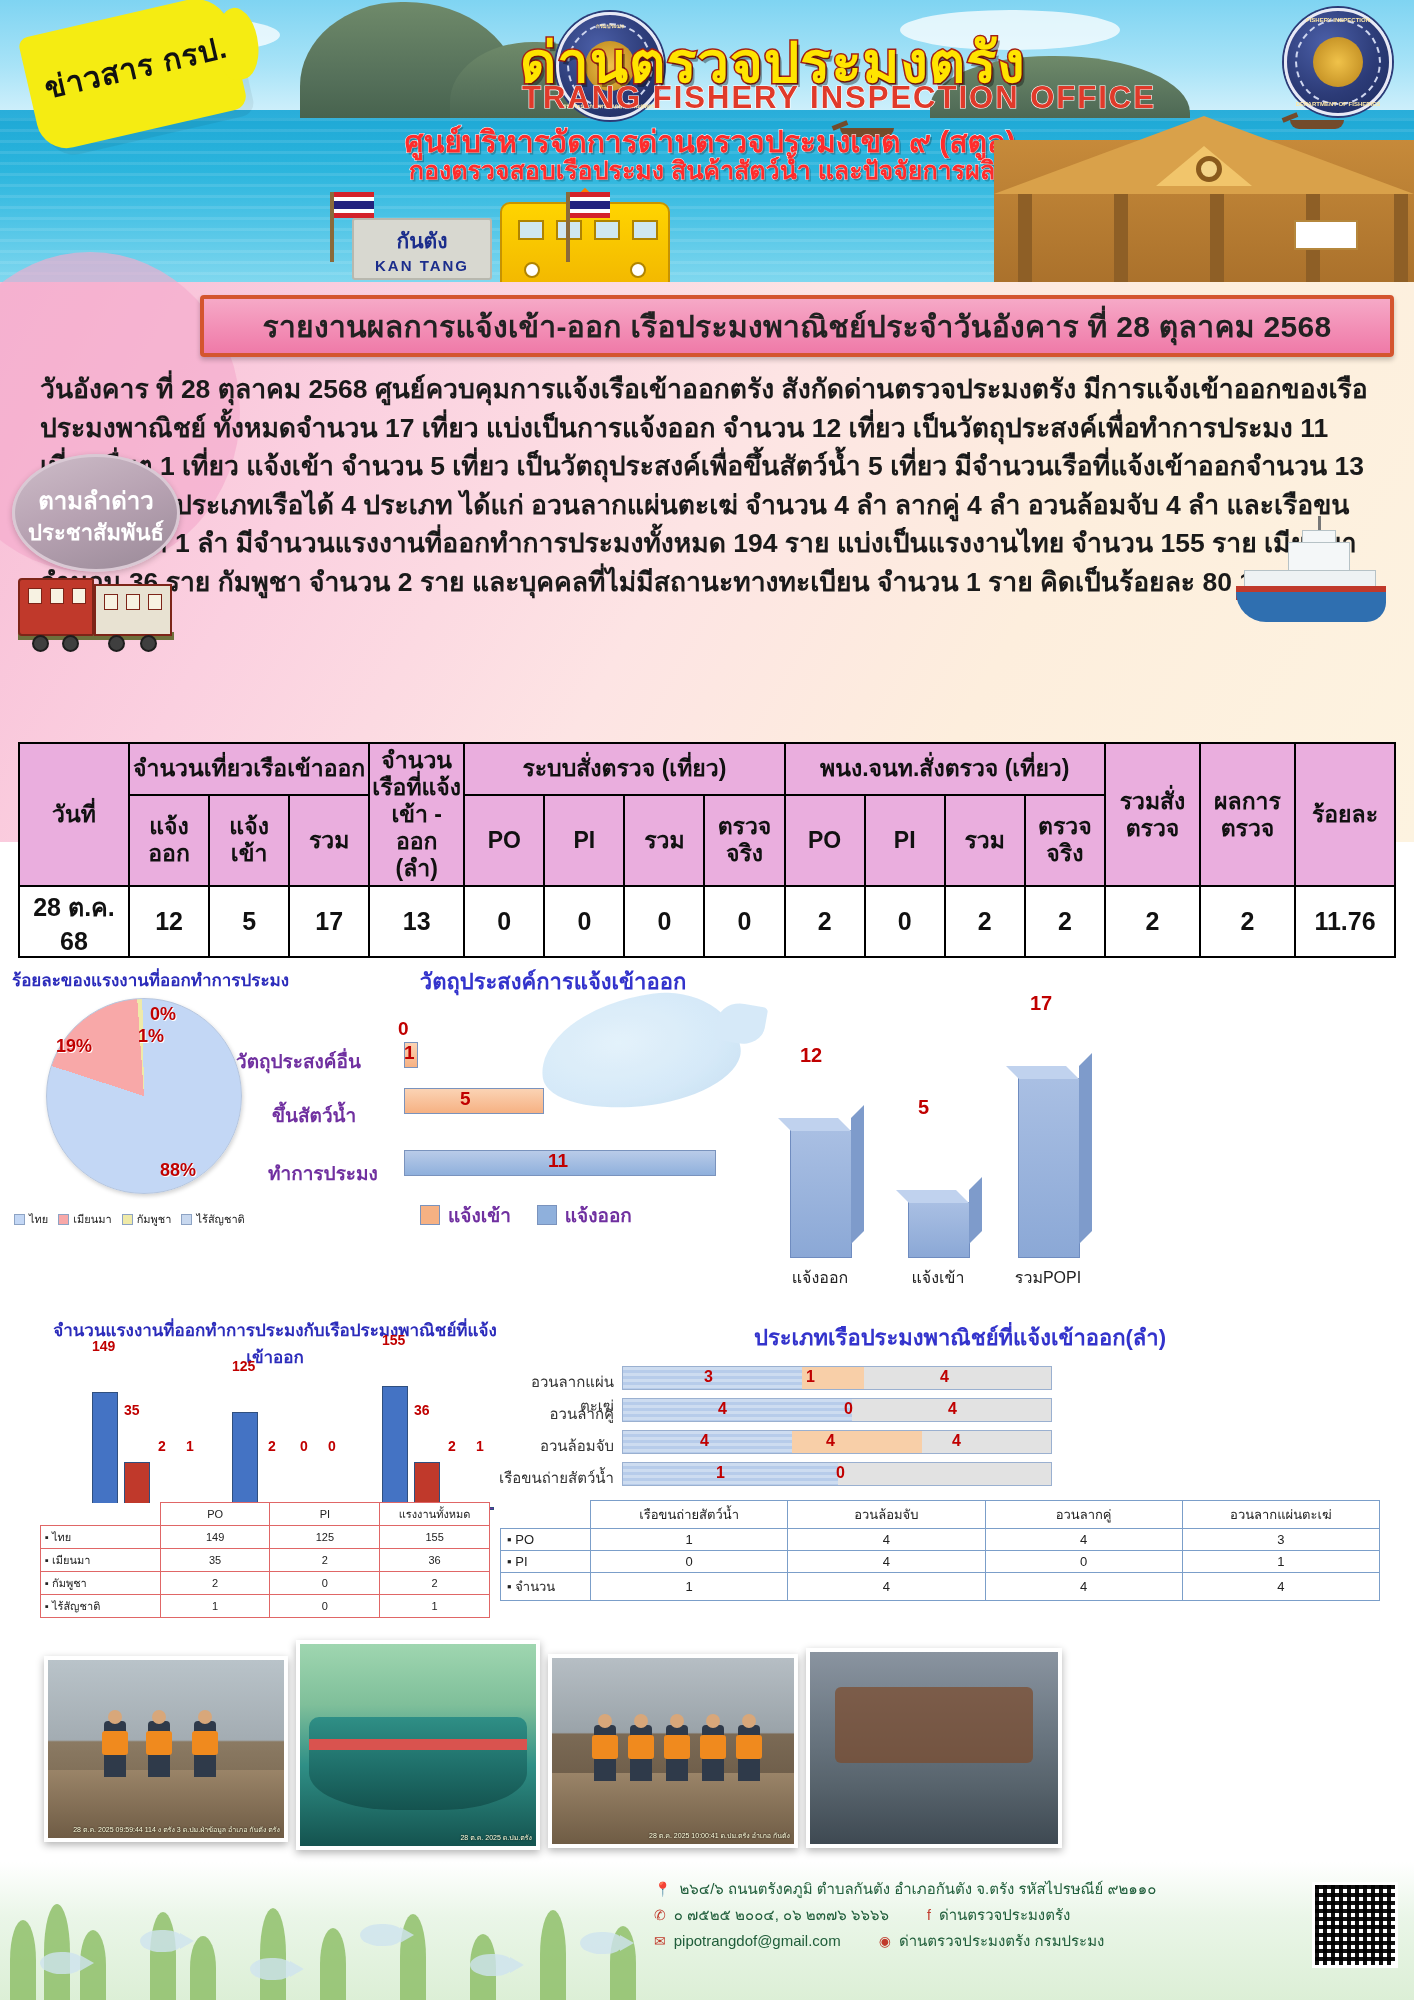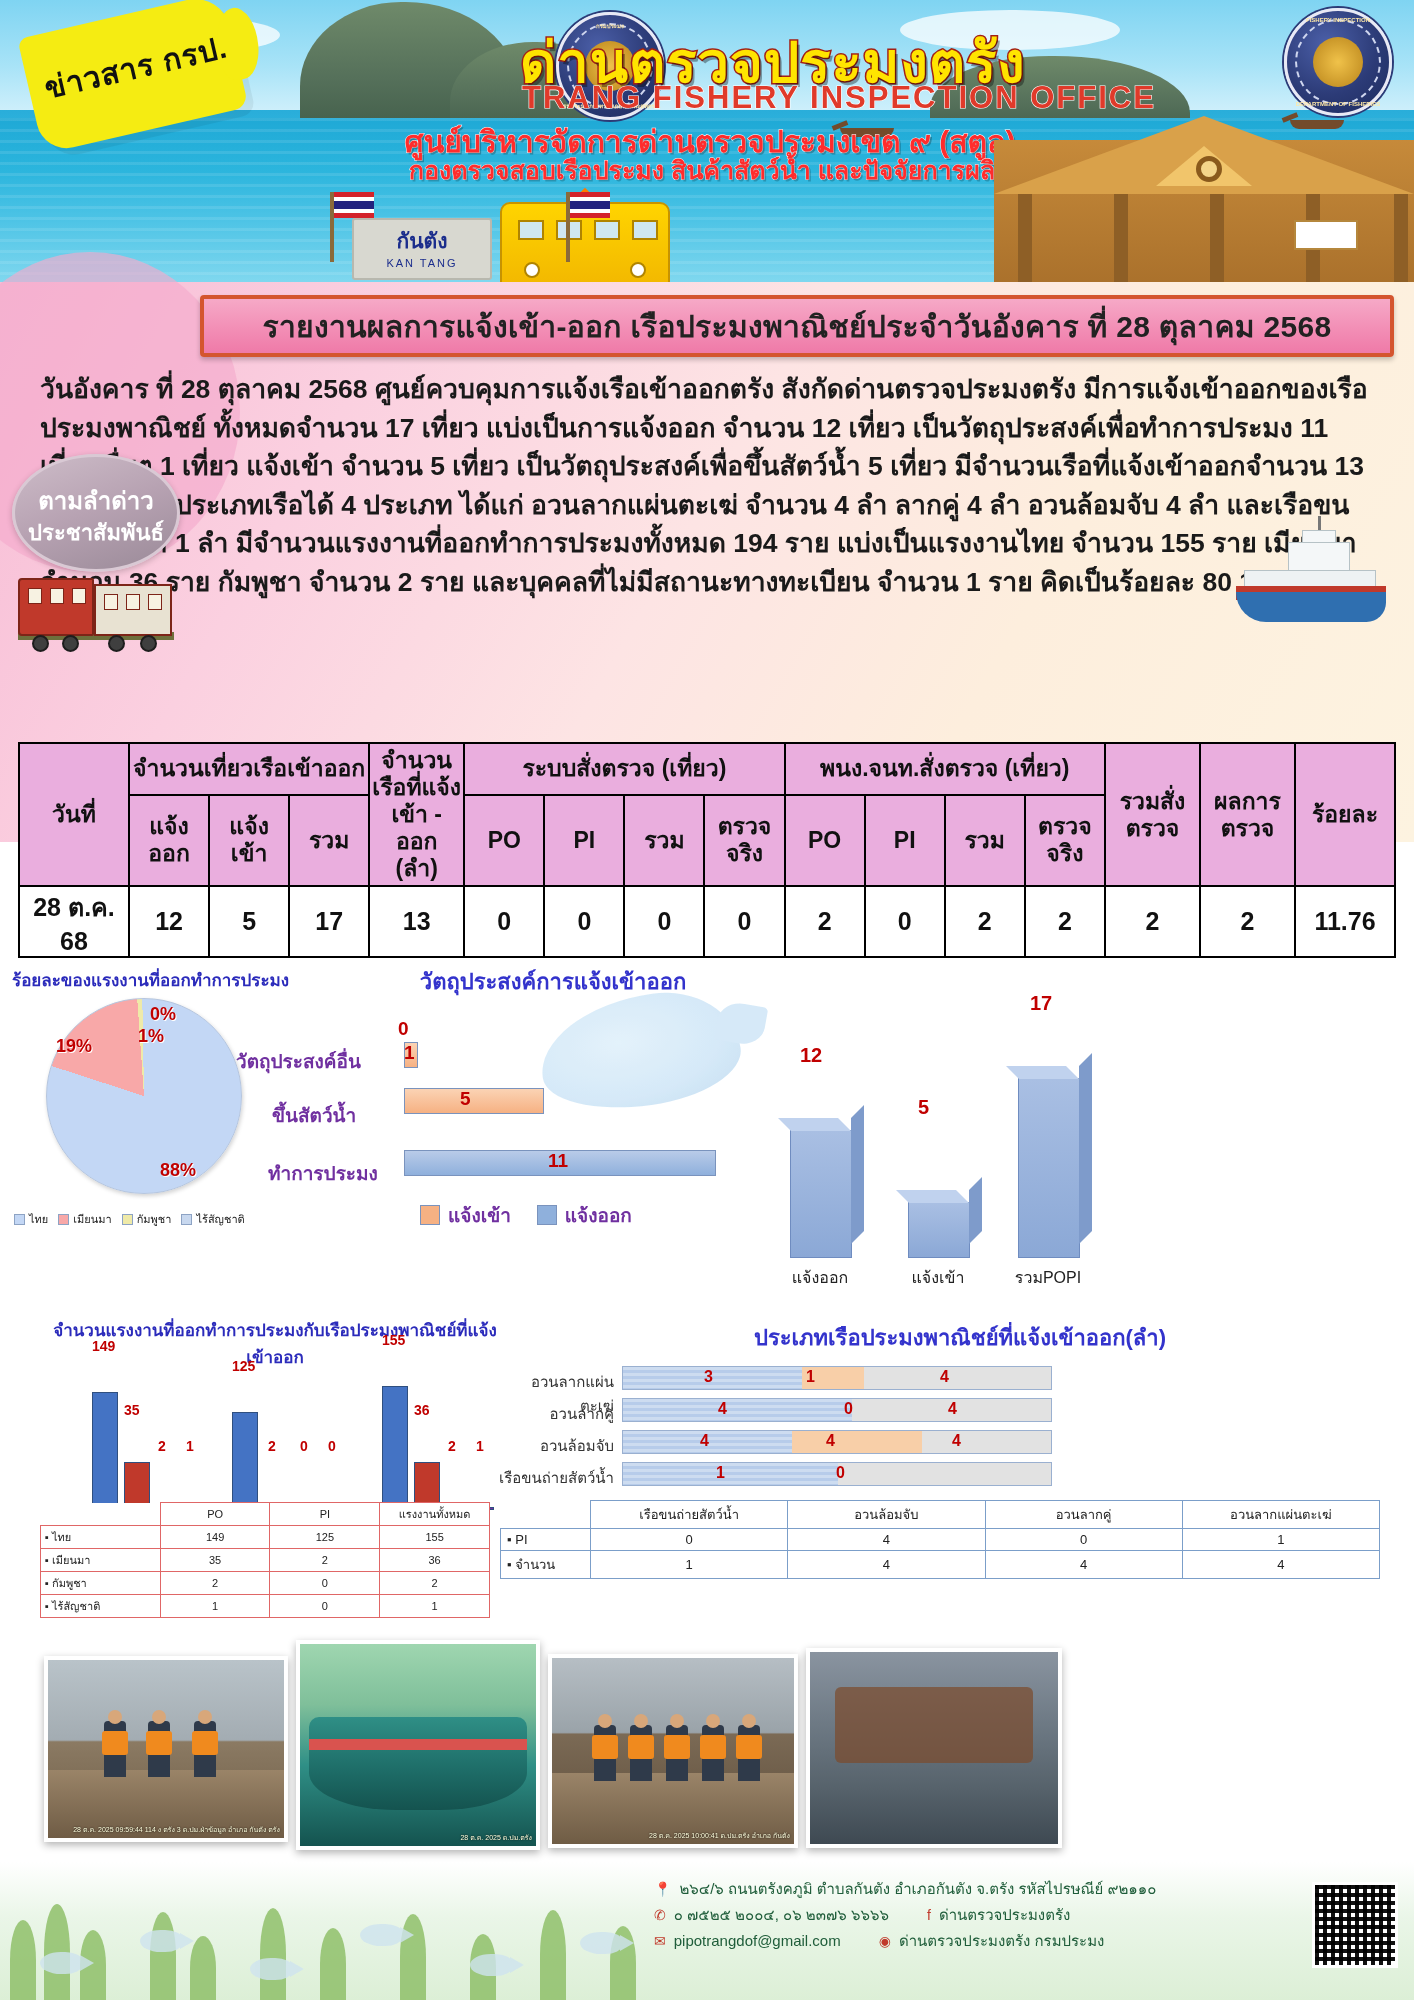--- a/index.html
+++ b/index.html
@@ -96,21 +96,21 @@
   .pav-tri{position:absolute;right:162px;bottom:104px;width:0;height:0;
     border-left:48px solid transparent;border-right:48px solid transparent;border-bottom:40px solid #f1c56b;}
   .pav-circ{position:absolute;right:192px;bottom:108px;width:26px;height:26px;border-radius:50%;
     border:5px solid #8a5a1c;background:#f4d58a;}
   .pav-col{position:absolute;bottom:0;width:14px;height:96px;background:#8e5f26;}
   .pav-sign{position:absolute;right:56px;bottom:40px;width:64px;height:30px;background:#fff;border:2px solid #b5873c;}
 
   .sign-box{position:absolute;left:352px;bottom:10px;width:140px;height:62px;background:#d8d8d0;
     border:2px solid #b8b8ae;border-radius:3px;text-align:center;}
   .sign-th{font-size:21px;font-weight:bold;color:#1b2d8c;margin-top:4px;}
-  .sign-en{font-size:11px;font-weight:normal;color:#1b2d8c;letter-spacing:2px;}
+  .sign-en{font-size:15px;font-weight:bold;color:#1b2d8c;letter-spacing:2px;}
 
   .train-yellow{position:absolute;left:500px;bottom:0;width:170px;height:88px;
     background:linear-gradient(180deg,#ffd400 0%,#f2b700 100%);border-radius:10px 10px 2px 2px;border:2px solid #c79300;}
   .train-yellow .win{position:absolute;top:16px;width:26px;height:20px;background:#cfe7f2;border:2px solid #b08400;}
   .train-yellow .lamp{position:absolute;left:50%;top:-13px;transform:translateX(-50%) rotate(45deg);
     width:16px;height:16px;background:#ff7a00;}
   .train-yellow .head{position:absolute;bottom:10px;width:16px;height:16px;border-radius:50%;background:#fff;border:2px solid #b08400;}
 
   .flag{position:absolute;bottom:28px;width:4px;height:70px;background:#8a6a3a;}
   .flag .cloth{position:absolute;left:4px;top:0;width:40px;height:26px;
@@ -630,20 +630,27 @@
   <table class="mini2" style="left:500px;top:190px;width:880px;table-layout:fixed;">
     <tbody>
         <tr>
       <td style="width:90px;border:none;"></td>
       <td>เรือขนถ่ายสัตว์น้ำ</td>
       <td>อวนล้อมจับ</td>
       <td>อวนลากคู่</td>
       <td>อวนลากแผ่นตะเฆ่</td>
     </tr>
     <tr>
+      <td style="text-align:left;">▪ <span>PO</span></td>
+      <td>1</td>
+      <td>4</td>
+      <td>4</td>
+      <td>3</td>
+    </tr>
+    <tr>
       <td style="text-align:left;">▪ <span>PI</span></td>
       <td>0</td>
       <td>4</td>
       <td>0</td>
       <td>1</td>
     </tr>
     <tr>
       <td style="text-align:left;">▪ <span>จำนวน</span></td>
       <td>1</td>
       <td>4</td>

